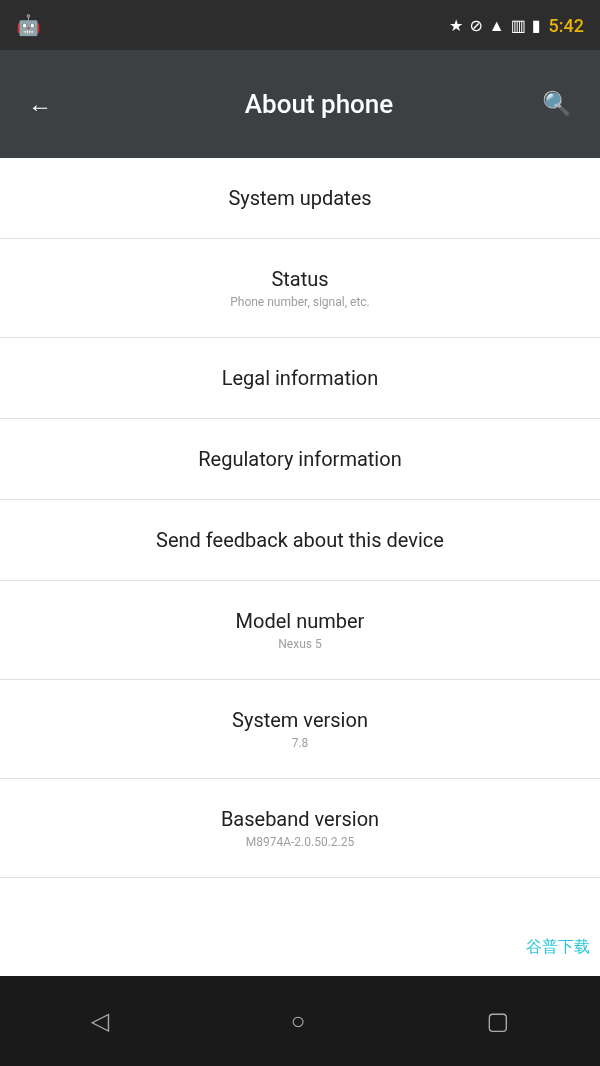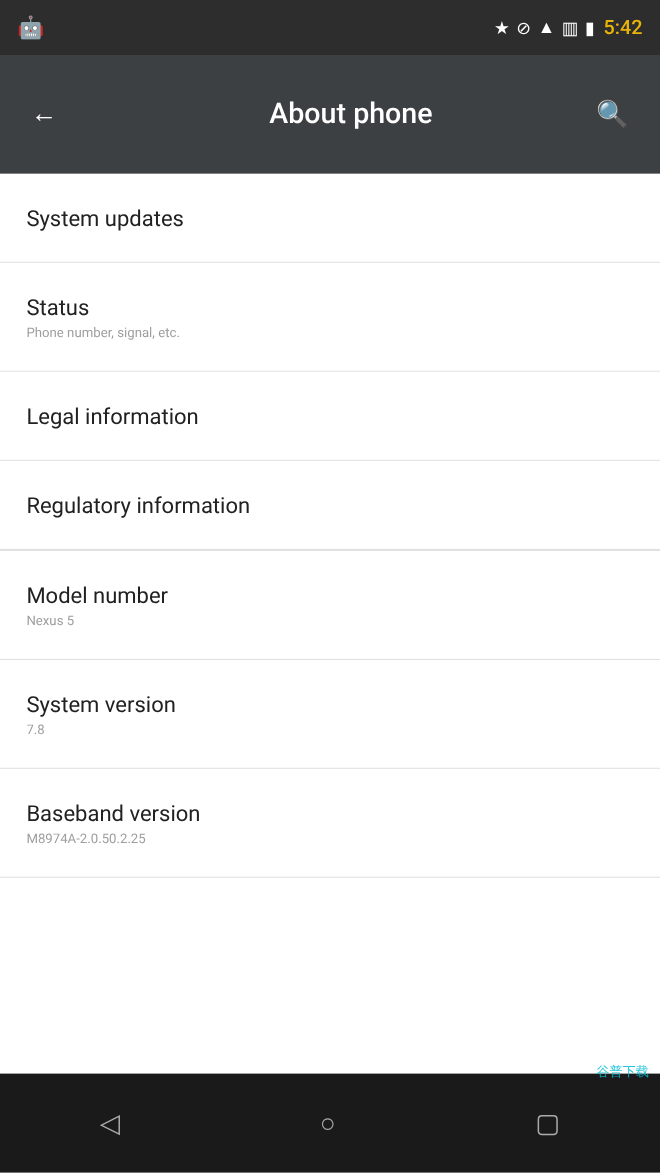--- a/index.html
+++ b/index.html
@@ -87,20 +87,21 @@
       height: 1px;
       background: #e0e0e0;
       margin: 0;
     }
 
     
     .menu-item {
       padding: 28px 24px;
       cursor: pointer;
       background: #fff;
+      text-align: center;
     }
 
     .menu-item-title {
       font-size: 20px;
       color: #212121;
       font-weight: 400;
     }
 
     .menu-item-subtitle {
       font-size: 12px;
@@ -124,24 +125,24 @@
     .nav-icon {
       color: #aaa;
       font-size: 24px;
       cursor: pointer;
       padding: 10px 30px;
     }
 
     
     .watermark {
       position: absolute;
-      bottom: 83px;
+      bottom: 108px;
       right: 10px;
       color: #00bcd4;
-      font-size: 12px;
+      font-size: 16px;
       opacity: 0.85;
     }
   </style>
 </head>
 <body>
 
 <div class="status-bar">
   <div class="status-bar-left">
     <span class="android-icon">🤖</span>
   </div>
@@ -174,20 +175,23 @@
     </div>
     <div class="divider"></div>
     <div class="menu-item">
       <div class="menu-item-title">Legal information</div>
     </div>
     <div class="divider"></div>
     <div class="menu-item">
       <div class="menu-item-title">Regulatory information</div>
     </div>
     <div class="divider"></div>
+    <div class="menu-item">
+      <div class="menu-item-title">Send feedback about this device</div>
+    </div>
     <div class="divider"></div>
     <div class="menu-item">
       <div class="menu-item-title">Model number</div>
       <div class="menu-item-subtitle">Nexus 5</div>
     </div>
     <div class="divider"></div>
     <div class="menu-item">
       <div class="menu-item-title">System version</div>
       <div class="menu-item-subtitle">7.8</div>
     </div>

